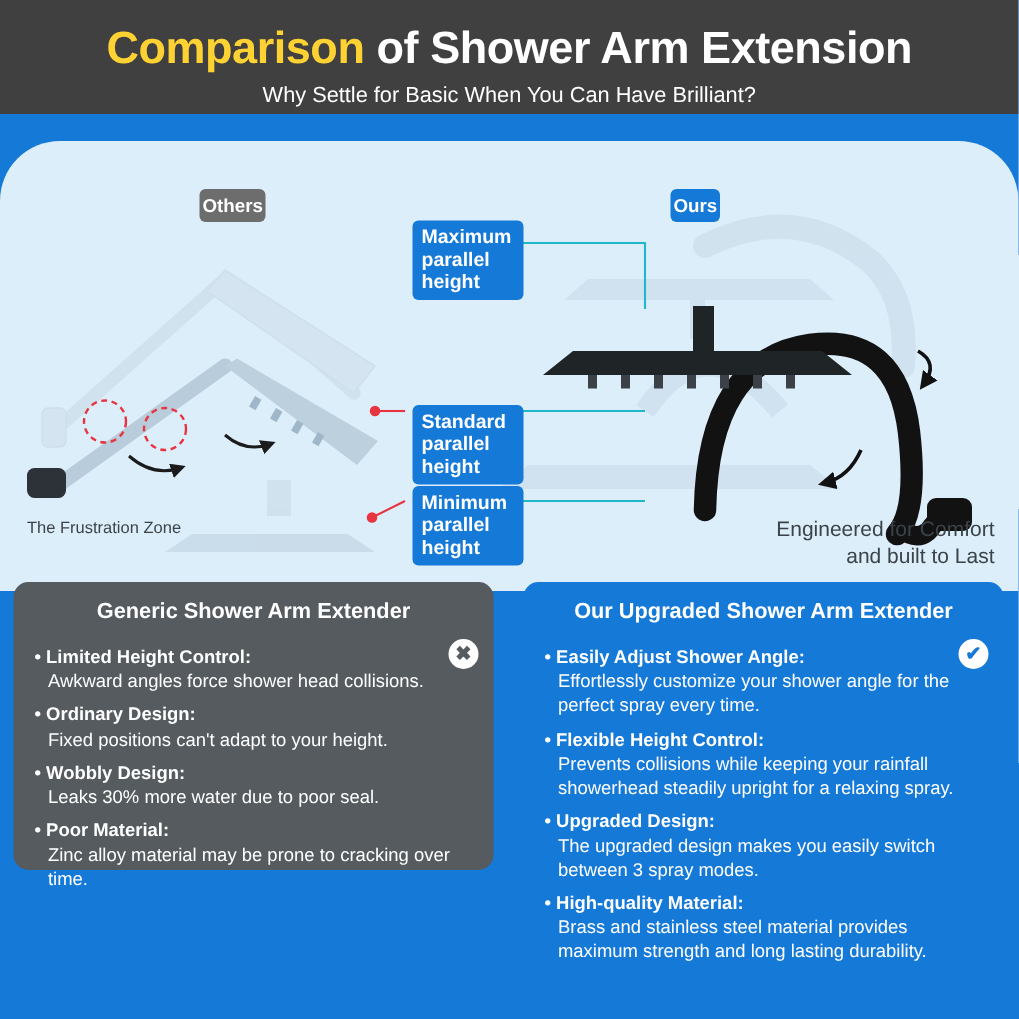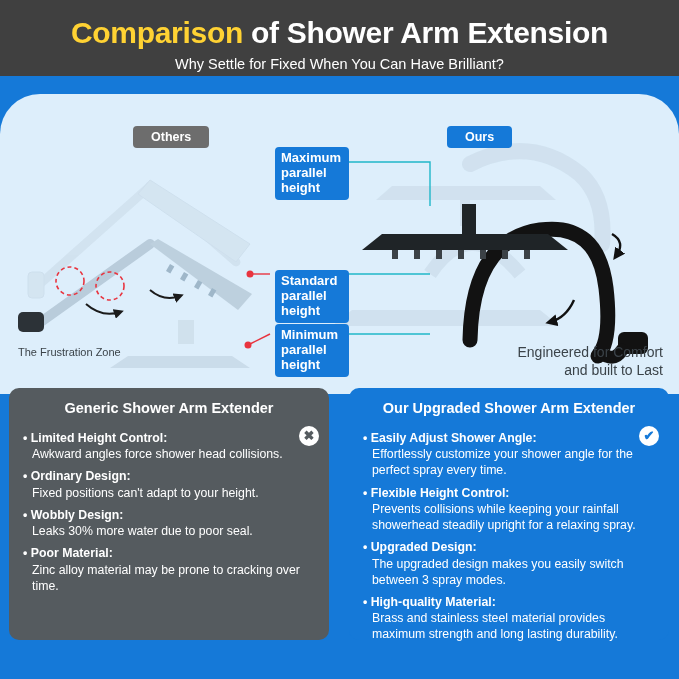--- a/index.html
+++ b/index.html
@@ -27,21 +27,21 @@
   .illus{
     position:absolute;left:0;top:94px;width:679px;height:300px;
     background:#ddeefb;
     border-top-left-radius:40px;border-top-right-radius:40px;
     overflow:hidden;
   }
   .illus-inner{position:absolute;inset:0;}
 
   .badge{
     position:absolute;border-radius:4px;color:#fff;font-size:12.5px;
-    font-weight:bold;text-align:center;padding:4px 18px;
+    font-weight:bold;text-align:center;padding:4px 2px;
   }
   .badge-others{background:#6d6d6d;left:133px;top:32px;}
   .badge-ours{background:#1579d8;left:447px;top:32px;}
 
   .calloutbox{
     position:absolute;background:#1579d8;color:#ffffff;border-radius:4px;
     font-size:13px;font-weight:bold;line-height:1.15;padding:4px 6px;
     text-align:left;width:62px;
   }
   .cb1{left:275px;top:53px;}
@@ -53,21 +53,21 @@
     font-weight:normal;
   }
   .engtext{
     position:absolute;right:16px;top:250px;font-size:14px;color:#3b4349;
     text-align:right;line-height:1.25;
   }
 
   
   .cards{position:absolute;left:0;top:388px;width:679px;height:291px;}
   .card{
-    position:absolute;top:0;width:320px;height:252px;border-radius:10px;
+    position:absolute;top:0;width:320px;height:192px;border-radius:10px;
     box-sizing:border-box;
   }
   .card-left{left:9px;background:#555b5f;}
   .card-right{left:349px;background:#1579d8;}
   .card-head{
     position:absolute;left:0;top:12px;width:100%;text-align:center;
     color:#ffffff;font-weight:bold;font-size:14.5px;
   }
   .card-right .card-head{color:#ffffff;}
   .markbtn{
@@ -87,21 +87,21 @@
 </style>
 </head>
 <body>
 
 <div class="page">
 
   <div class="header">
     <div class="title">
       <span class="hl">Comparison</span><span> of Shower Arm Extension</span>
     </div>
-    <div class="subtitle">Why Settle for Fixed When You Can Have Brilliant?</div>
+    <div class="subtitle">Why Settle for Basic When You Can Have Brilliant?</div>
   </div>
 
   <div class="illus">
     <svg class="illus-inner" width="679" height="300" viewBox="0 0 679 300">
 
       <g opacity="0.55" stroke="#c2d4e2" fill="#c2d4e2">
 
         <path d="M40 190 L130 110 L150 92" stroke="#c9dae7" stroke-width="9" fill="none" stroke-linecap="round"></path>
         <path d="M150 92 L236 168" stroke="#c9dae7" stroke-width="9" fill="none" stroke-linecap="round"></path>
 

